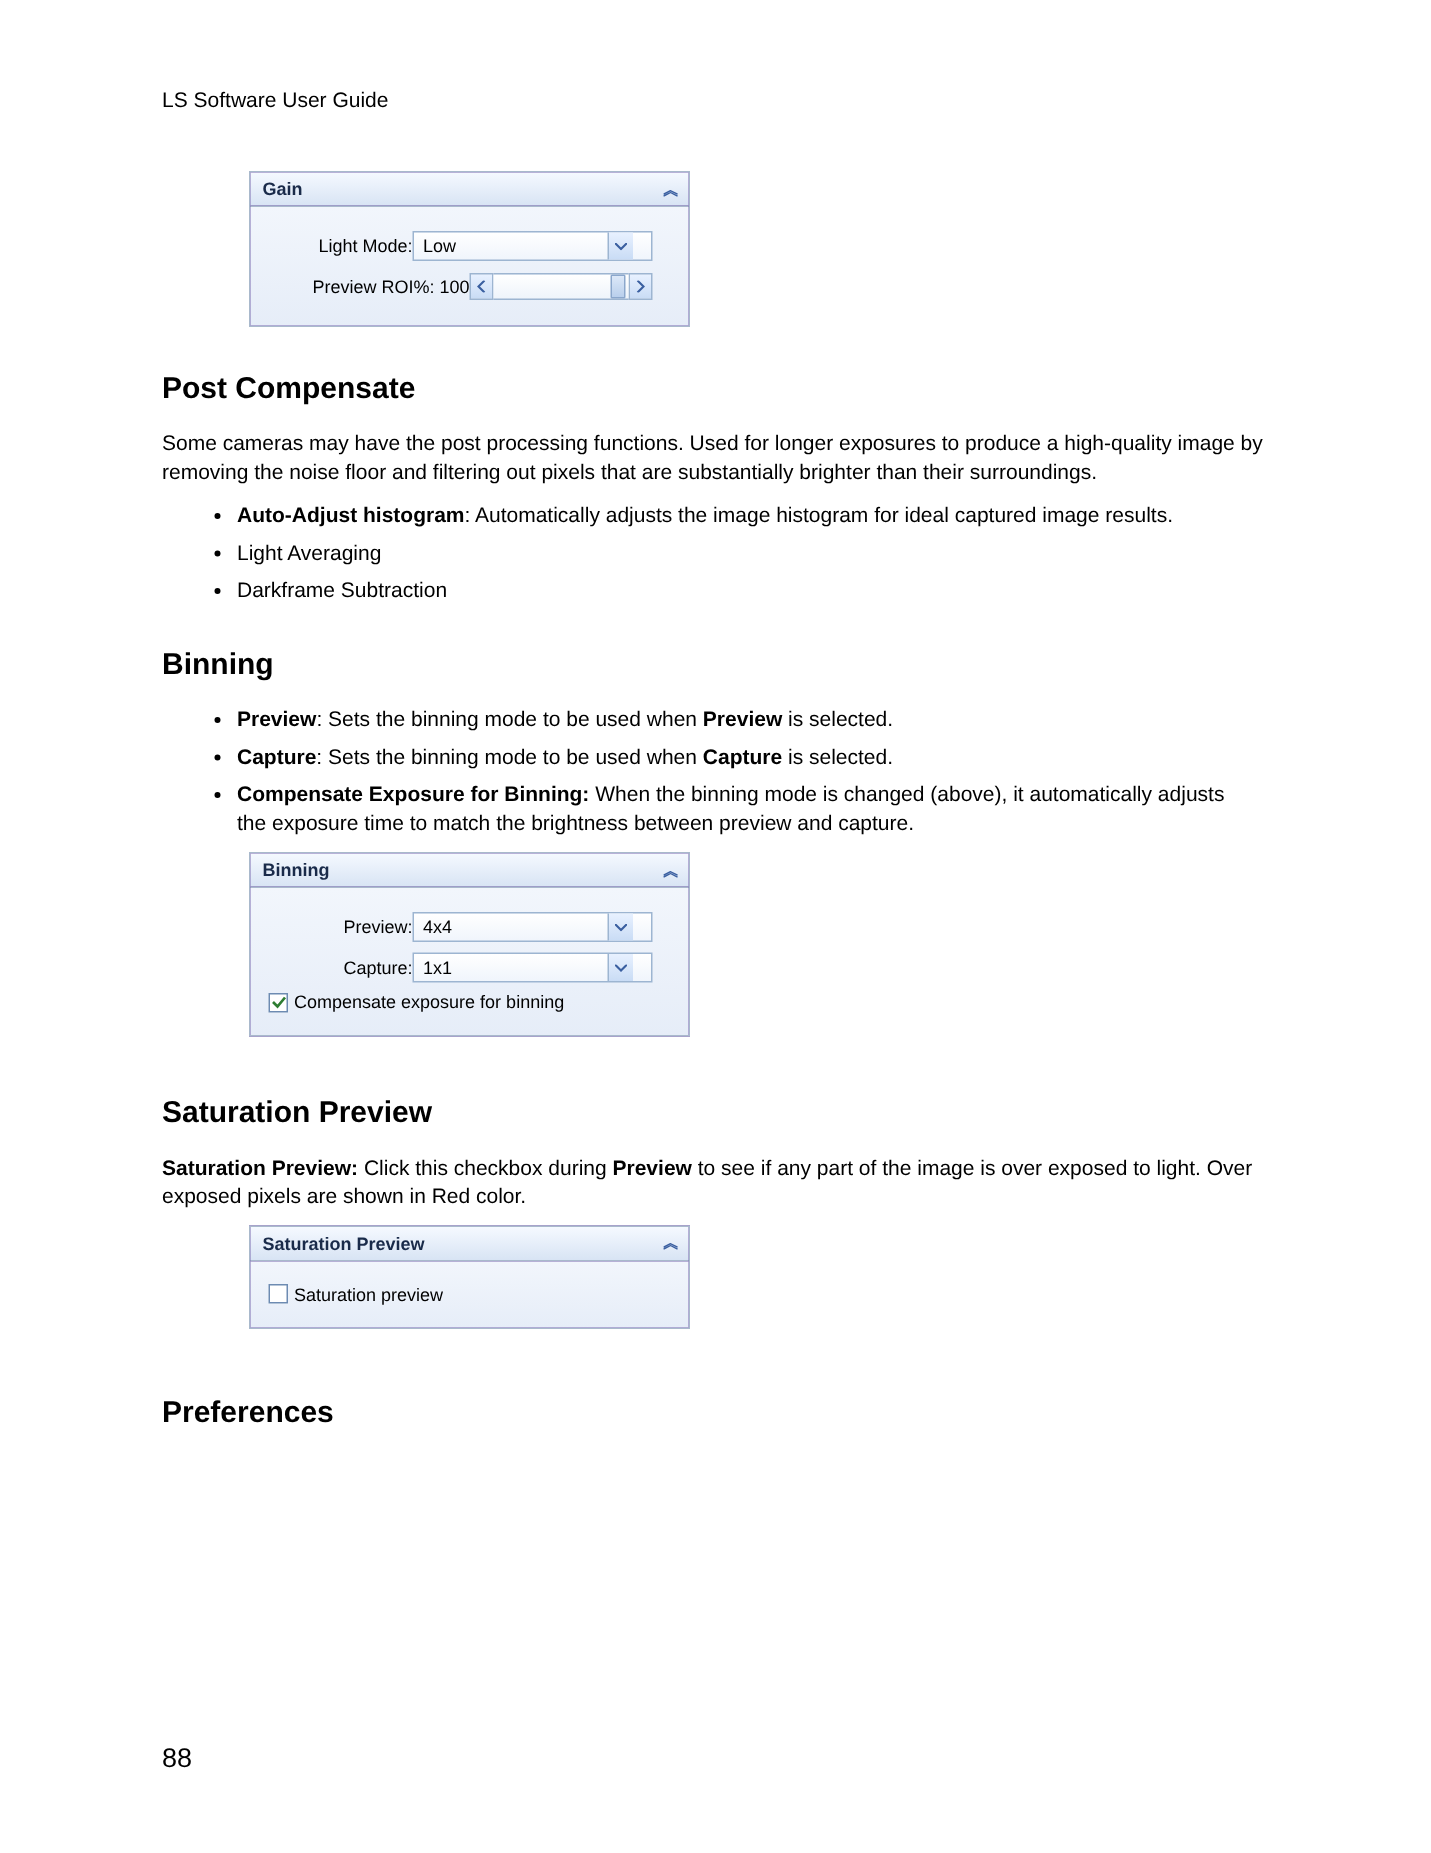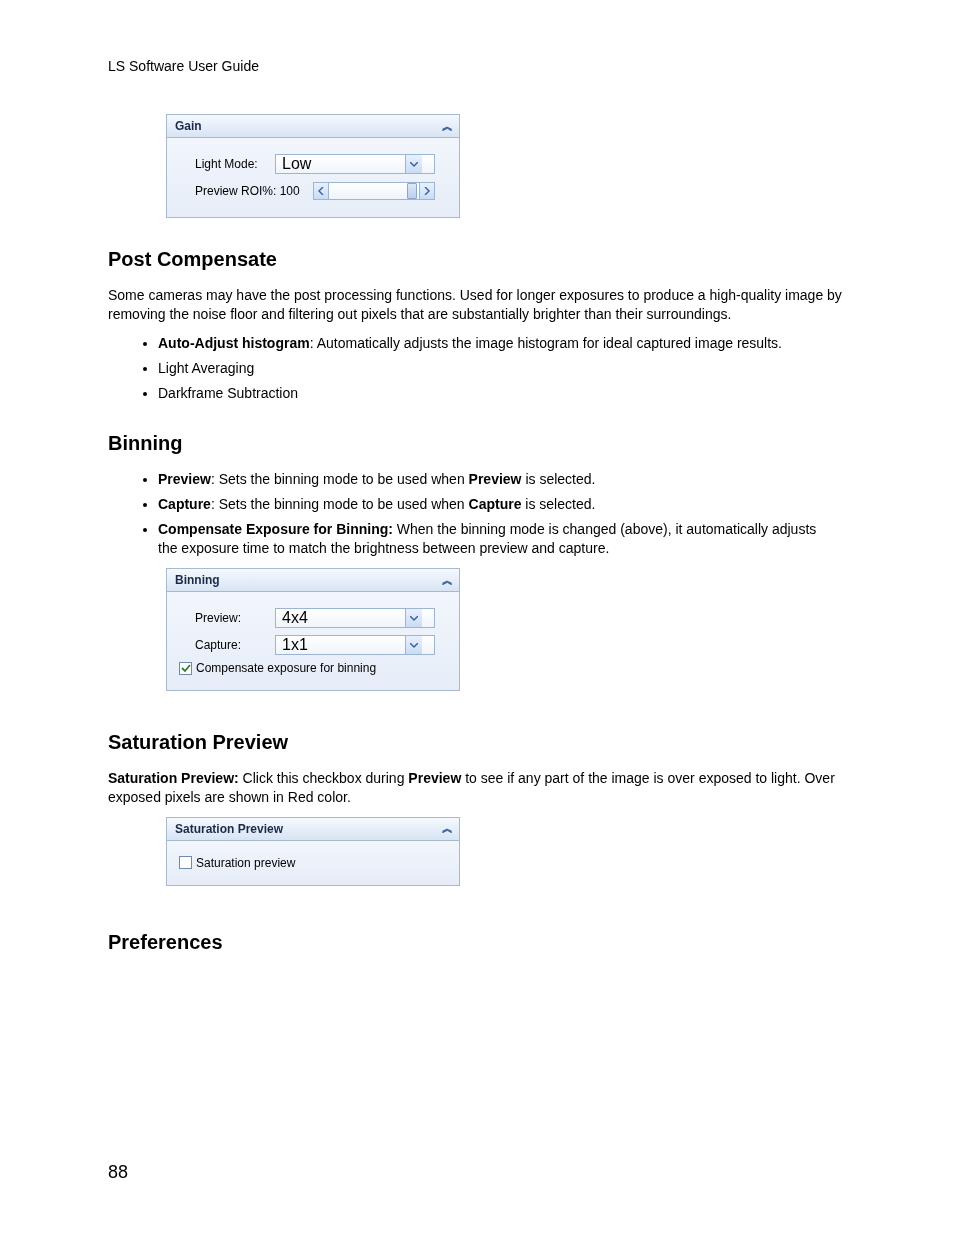--- a/index.html
+++ b/index.html
@@ -39,20 +39,21 @@
     font-size: 14px;
     line-height: 1.35;
     margin: 6px 0;
   }
   .panel {
     width: 292px;
     border: 1px solid #a9b9cc;
     background: #4c1d95;
     margin-left: 58px;
     margin-top: 6px;
+    text-align: right;
   }
   .panel-header {
     height: 22px;
     background: linear-gradient(#f5f9ff, #d8e4f4);
     border-bottom: 1px solid #a9b9cc;
     display: flex;
     align-items: center;
     justify-content: space-between;
     padding: 0 8px;
     font-size: 12px;
@@ -80,21 +81,21 @@
   }
   .dropdown {
     flex: 1;
     height: 20px;
     border: 1px solid #9db5d1;
     background: linear-gradient(#fff, #f0f5fc);
     display: flex;
     align-items: center;
     justify-content: space-between;
     padding: 0 12px 0 6px;
-    font-size: 16px;
+    font-size: 12px;
     box-sizing: border-box;
   }
   .dropdown-btn {
     width: 16px;
     height: 18px;
     border-left: 1px solid #9db5d1;
     background: linear-gradient(#e8f1ff, #c9dcf5);
     display: flex;
     align-items: center;
     justify-content: center;

